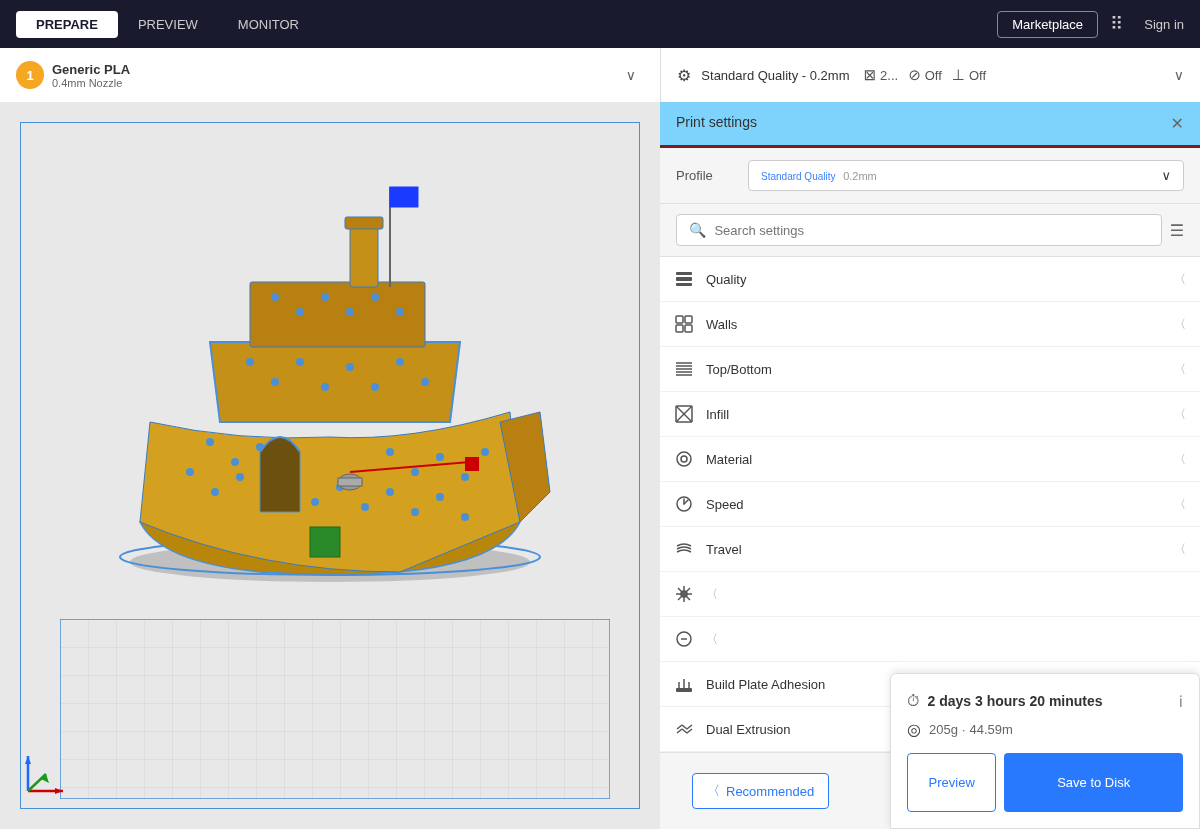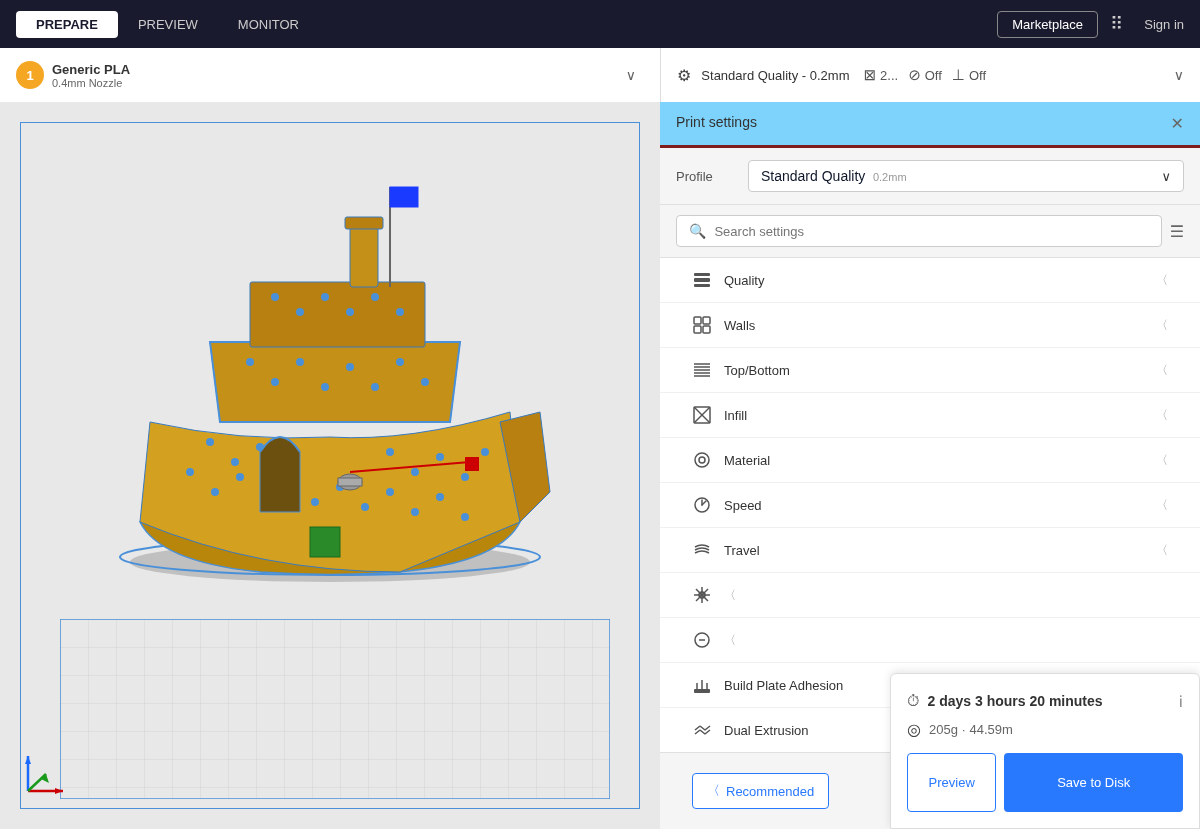--- a/index.html
+++ b/index.html
@@ -151,21 +151,21 @@
       border: 1px solid #ccc;
       border-radius: 4px;
       background: white;
       font-size: 13px;
       color: #333;
       cursor: pointer;
       display: flex;
       align-items: center;
       justify-content: space-between;
     }
-    .profile-select-text { color: #0f172a; font-size: 14px; }
+    .profile-select-text { color: #3b82f6; font-size: 10px; }
     .profile-select-sub { color: #999; font-size: 11px; margin-left: 4px; }
 
     .search-row {
       padding: 10px 16px;
       display: flex;
       align-items: center;
       gap: 8px;
       background: #f5f5f5;
       border-bottom: 1px solid #e0e0e0;
     }
@@ -195,21 +195,21 @@
       overflow-y: auto;
       background: white;
     }
     .settings-list::-webkit-scrollbar { width: 8px; }
     .settings-list::-webkit-scrollbar-track { background: #f0f0f0; }
     .settings-list::-webkit-scrollbar-thumb { background: #2979ff; border-radius: 4px; }
 
     .settings-item {
       display: flex;
       align-items: center;
-      padding: 12px 32px;
+      padding: 12px 14px;
       border-bottom: 1px solid #f0f0f0;
       cursor: pointer;
       gap: 12px;
     }
     .settings-item-label { flex: 1; font-size: 13px; color: #333; }
     .settings-item-extra { display: flex; align-items: center; gap: 6px; }
     .settings-item-chevron { color: #999; font-size: 12px; }
 
     .recommended-btn {
       margin: 10px 16px;

